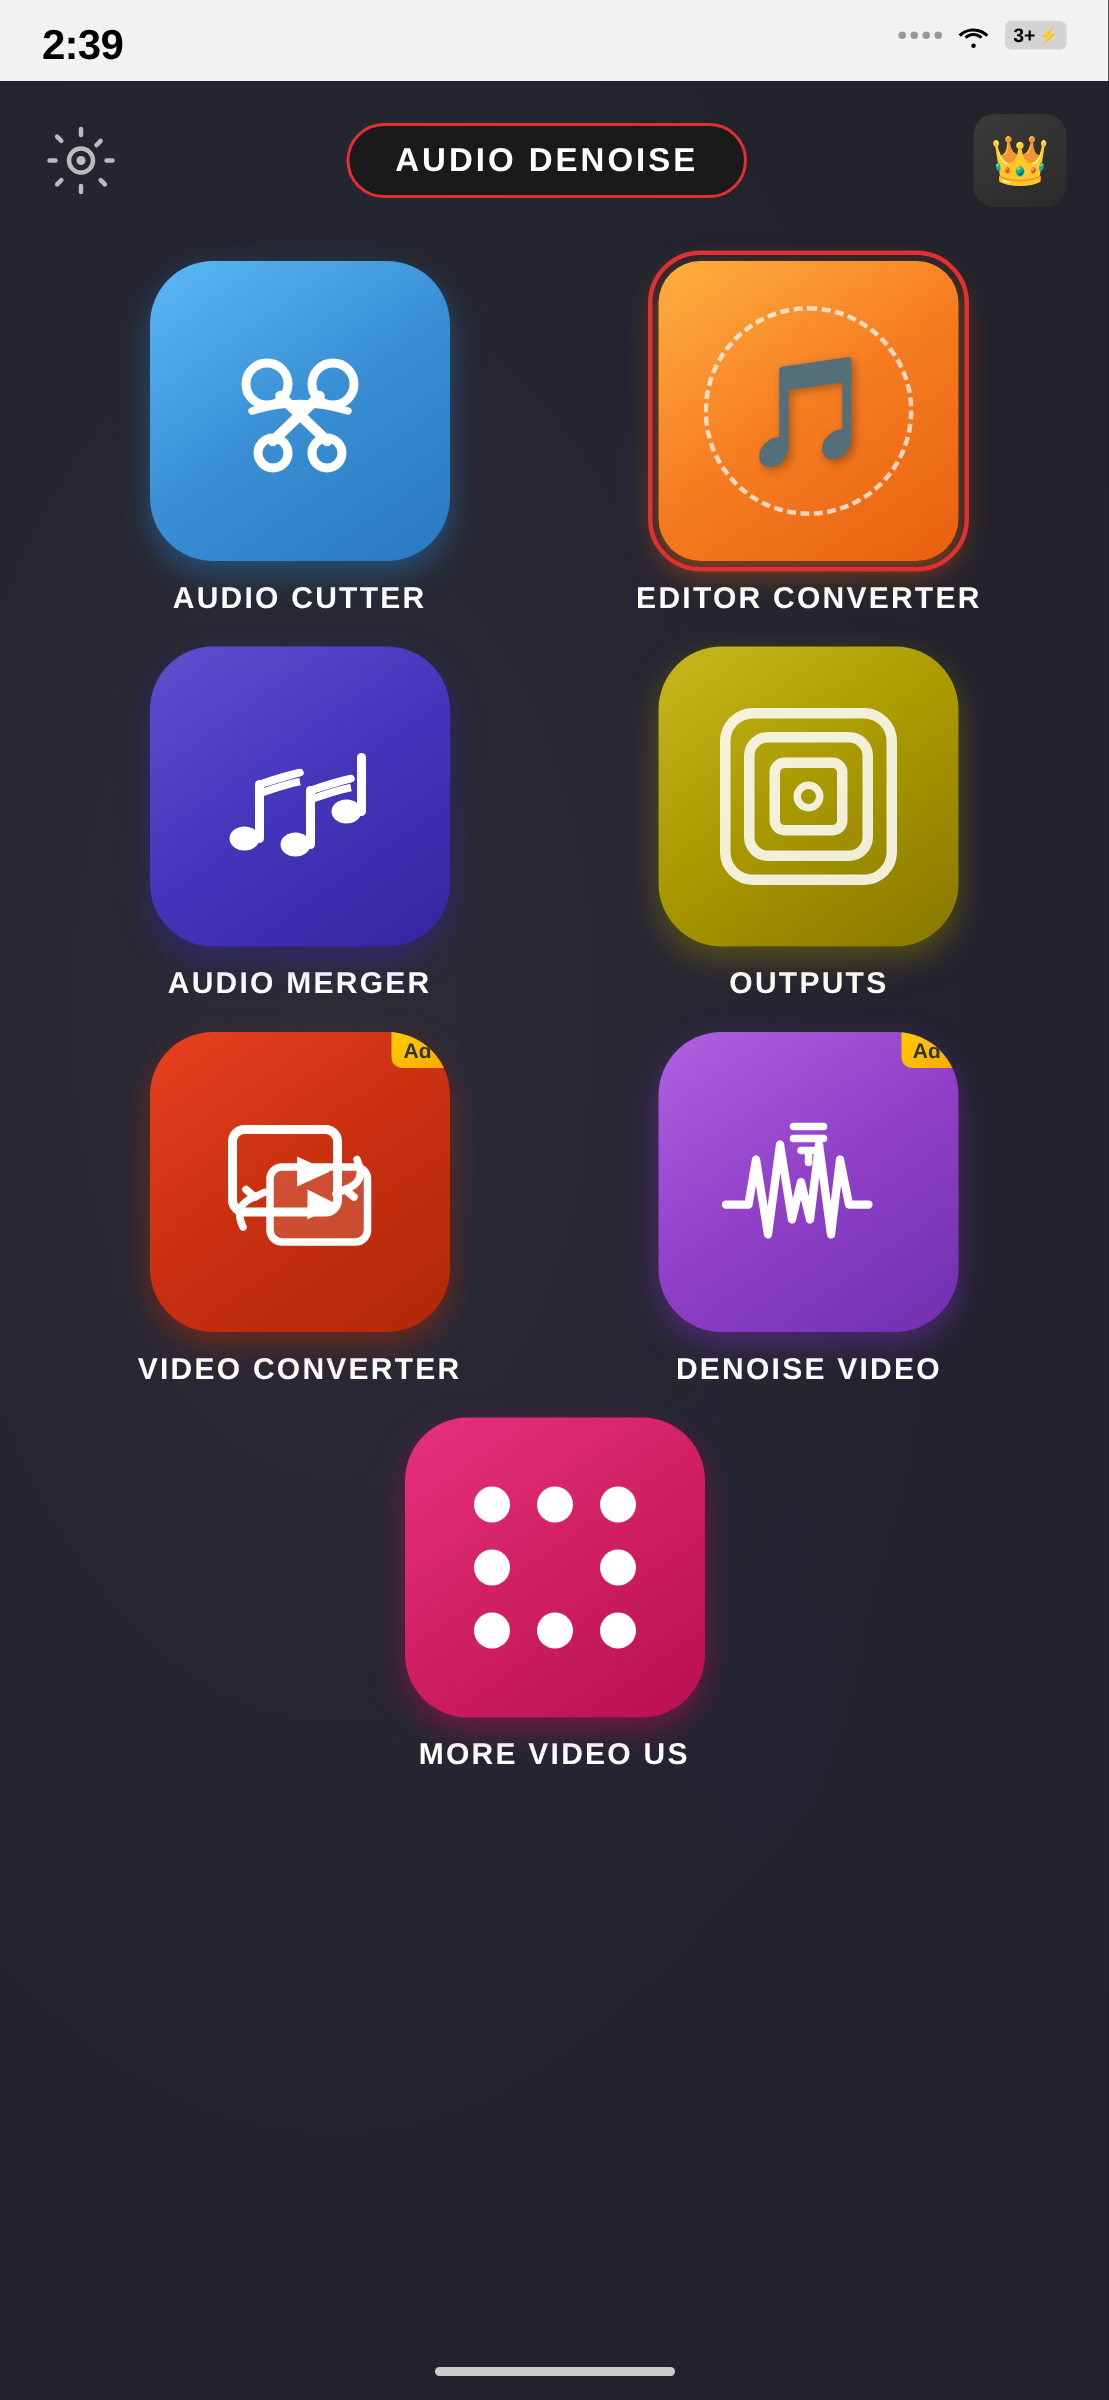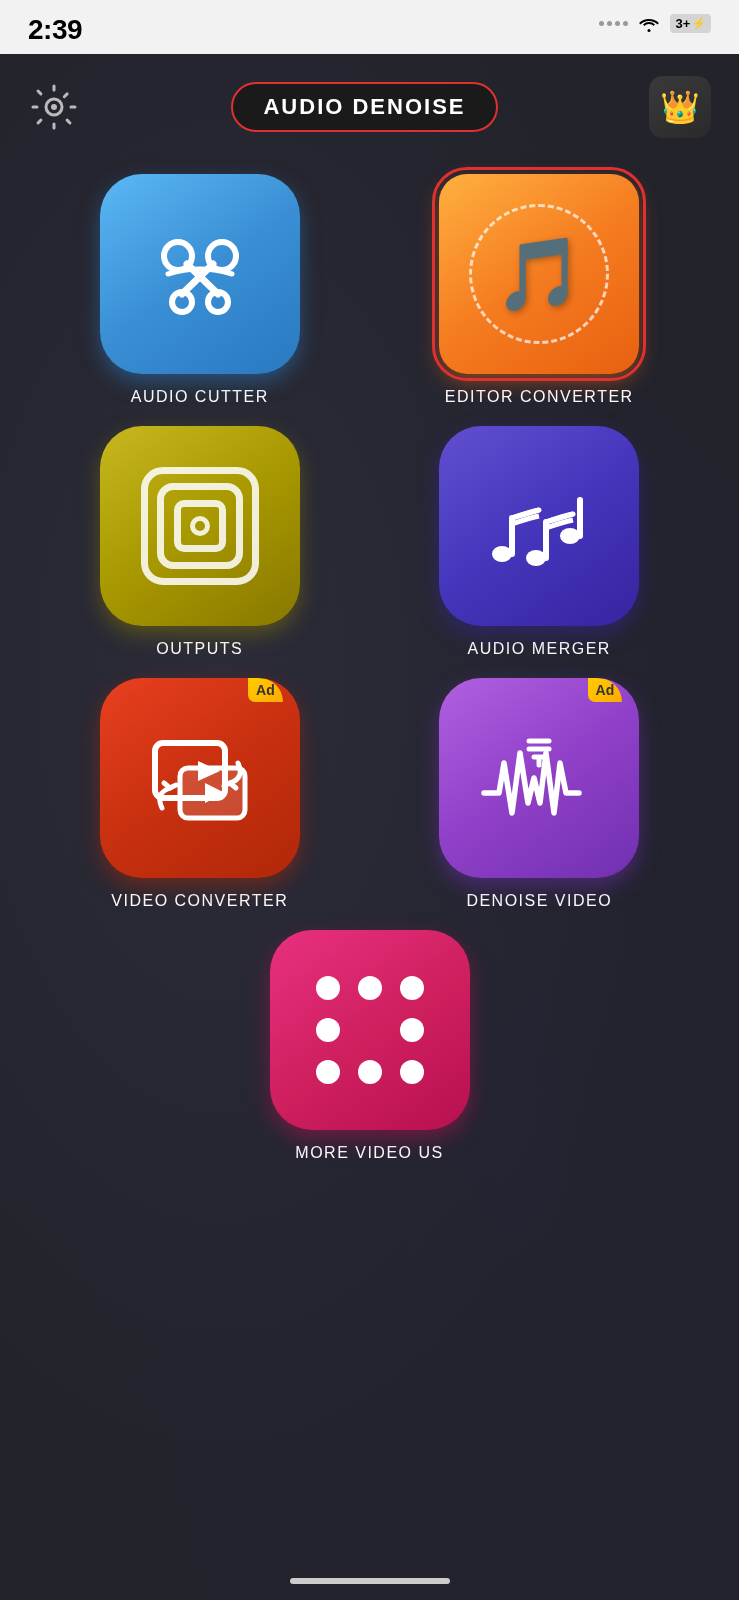--- a/index.html
+++ b/index.html
@@ -162,22 +162,22 @@
       border-radius: 42px;
       display: flex;
       align-items: center;
       justify-content: center;
       position: relative;
       overflow: hidden;
     }
 
     .app-label {
       color: #fff;
-      font-size: 16px;
-      font-weight: 400;
+      font-size: 20px;
+      font-weight: 700;
       letter-spacing: 1.5px;
       text-align: center;
     }
 
     
     .icon-audio-cutter {
       background: linear-gradient(145deg, #5bb8f5, #3a8fd4, #2979c0);
       box-shadow: 0 8px 20px rgba(41, 121, 192, 0.5);
     }
 
@@ -214,21 +214,21 @@
     
     .icon-more-from-us {
       background: linear-gradient(145deg, #e83080, #d02060, #b81050);
       box-shadow: 0 8px 20px rgba(184, 16, 80, 0.5);
     }
 
     
     .ad-badge {
       position: absolute;
       top: 0;
-      right: 17px;
+      right: 4px;
       background: linear-gradient(135deg, #ffcc00, #ffaa00);
       color: #333;
       font-size: 14px;
       font-weight: 900;
       padding: 4px 8px;
       border-radius: 0 40px 0 12px;
       z-index: 10;
       margin-left: 48px;
     }
 
@@ -359,58 +359,58 @@
 
     <div class="app-item selected">
       <div class="app-icon-wrapper icon-audio-converter">
         <div class="dashed-circle"></div>
         <span class="music-note-large">🎵</span>
       </div>
       <span class="app-label">EDITOR CONVERTER</span>
     </div>
 
     <div class="app-item">
+      <div class="app-icon-wrapper icon-audio-merger">
+        <svg width="130" height="120" viewBox="0 0 130 120" fill="none">
+
+          <ellipse cx="28" cy="88" rx="10" ry="8" fill="white"></ellipse>
+          <line x1="38" y1="88" x2="38" y2="52" stroke="white" stroke-width="6" stroke-linecap="round"></line>
+          <line x1="38" y1="52" x2="65" y2="44" stroke="white" stroke-width="5" stroke-linecap="round"></line>
+
+          <ellipse cx="62" cy="92" rx="10" ry="8" fill="white"></ellipse>
+          <line x1="72" y1="92" x2="72" y2="56" stroke="white" stroke-width="6" stroke-linecap="round"></line>
+          <line x1="72" y1="56" x2="99" y2="48" stroke="white" stroke-width="5" stroke-linecap="round"></line>
+
+          <ellipse cx="96" cy="70" rx="10" ry="8" fill="white"></ellipse>
+          <line x1="106" y1="70" x2="106" y2="34" stroke="white" stroke-width="6" stroke-linecap="round"></line>
+
+          <path d="M38 52 Q55 46 65 44" stroke="white" stroke-width="5" fill="none"></path>
+          <path d="M38 58 Q55 52 65 50" stroke="white" stroke-width="5" fill="none"></path>
+          <path d="M72 56 Q89 50 99 48" stroke="white" stroke-width="5" fill="none"></path>
+          <path d="M72 62 Q89 56 99 54" stroke="white" stroke-width="5" fill="none"></path>
+        </svg>
+      </div>
+      <span class="app-label">AUDIO MERGER</span>
+    </div>
+
+    <div class="app-item">
       <div class="app-icon-wrapper icon-outputs">
 
         <div style="position:relative; width:130px; height:130px; display:flex; align-items:center; justify-content:center;">
           <div style="width:118px;height:118px;border:7px solid rgba(255,255,255,0.85);border-radius:22px;position:absolute;"></div>
           <div style="width:86px;height:86px;border:7px solid rgba(255,255,255,0.85);border-radius:16px;position:absolute;"></div>
           <div style="width:52px;height:52px;border:7px solid rgba(255,255,255,0.85);border-radius:10px;position:absolute;display:flex;align-items:center;justify-content:center;">
             <div style="width:20px;height:20px;border:5px solid rgba(255,255,255,0.85);border-radius:50%;"></div>
           </div>
         </div>
       </div>
       <span class="app-label">OUTPUTS</span>
     </div>
 
     <div class="app-item">
-      <div class="app-icon-wrapper icon-audio-merger">
-        <svg width="130" height="120" viewBox="0 0 130 120" fill="none">
-
-          <ellipse cx="28" cy="88" rx="10" ry="8" fill="white"></ellipse>
-          <line x1="38" y1="88" x2="38" y2="52" stroke="white" stroke-width="6" stroke-linecap="round"></line>
-          <line x1="38" y1="52" x2="65" y2="44" stroke="white" stroke-width="5" stroke-linecap="round"></line>
-
-          <ellipse cx="62" cy="92" rx="10" ry="8" fill="white"></ellipse>
-          <line x1="72" y1="92" x2="72" y2="56" stroke="white" stroke-width="6" stroke-linecap="round"></line>
-          <line x1="72" y1="56" x2="99" y2="48" stroke="white" stroke-width="5" stroke-linecap="round"></line>
-
-          <ellipse cx="96" cy="70" rx="10" ry="8" fill="white"></ellipse>
-          <line x1="106" y1="70" x2="106" y2="34" stroke="white" stroke-width="6" stroke-linecap="round"></line>
-
-          <path d="M38 52 Q55 46 65 44" stroke="white" stroke-width="5" fill="none"></path>
-          <path d="M38 58 Q55 52 65 50" stroke="white" stroke-width="5" fill="none"></path>
-          <path d="M72 56 Q89 50 99 48" stroke="white" stroke-width="5" fill="none"></path>
-          <path d="M72 62 Q89 56 99 54" stroke="white" stroke-width="5" fill="none"></path>
-        </svg>
-      </div>
-      <span class="app-label">AUDIO MERGER</span>
-    </div>
-
-    <div class="app-item">
       <div class="app-icon-wrapper icon-video-converter">
         <div class="ad-badge">Ad</div>
         <svg width="120" height="110" viewBox="0 0 120 110" fill="none">
 
           <rect x="15" y="20" width="70" height="55" rx="8" stroke="white" stroke-width="6" fill="none"></rect>
 
           <path d="M58 38 L80 48 L58 58 Z" fill="white"></path>
 
           <path d="M22 85 Q15 70 30 65" stroke="white" stroke-width="5" fill="none" stroke-linecap="round"></path>
           <path d="M30 65 L24 60 M30 65 L36 62" stroke="white" stroke-width="5" stroke-linecap="round"></path>

